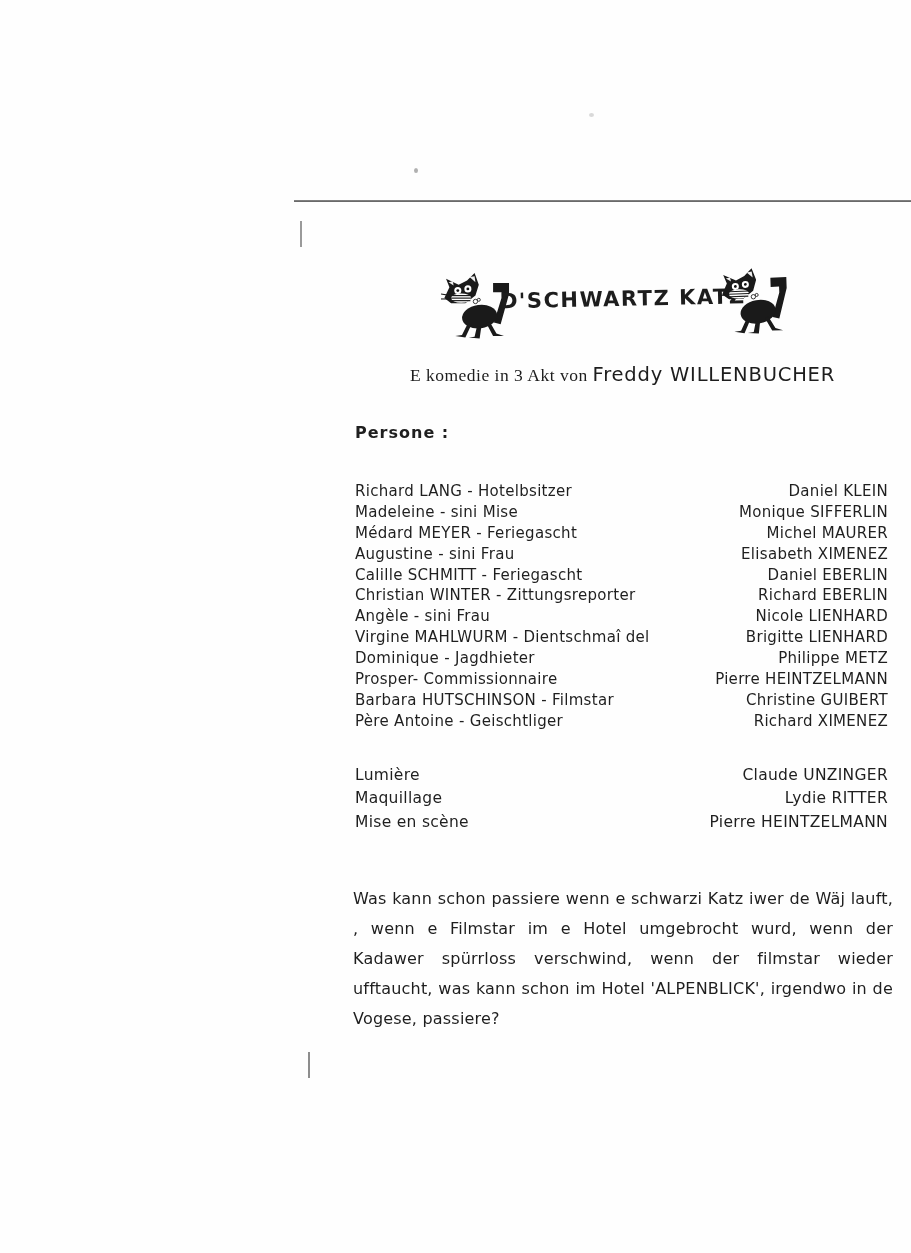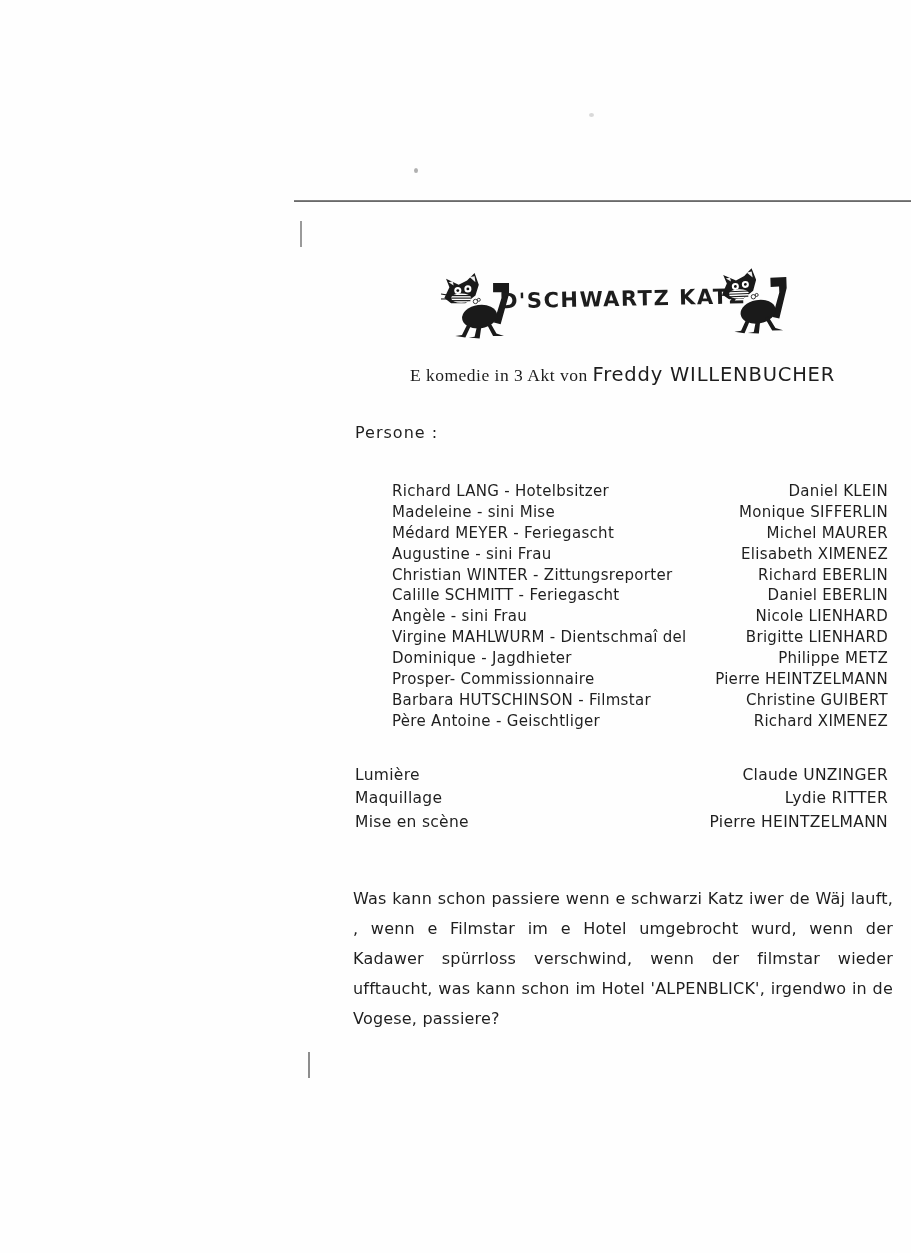--- a/index.html
+++ b/index.html
@@ -24,27 +24,27 @@
     font-size:21px;letter-spacing:1.5px;font-weight:bold;color:#1d1d1d;
     transform:rotate(-1.2deg);white-space:nowrap;
   }
   .subtitle{
     position:absolute;left:355px;top:363px;width:535px;text-align:center;
     color:#1d1d1d;white-space:nowrap;
   }
   .subtitle .pre{font-size:17.5px;letter-spacing:0.5px;font-family:Liberation Serif, serif;}
   .subtitle .author{font-size:19.5px;letter-spacing:0.8px;}
 
-  .persone{position:absolute;left:355px;top:423px;font-size:16px;letter-spacing:1px;color:#1f1f1f;}
+  .persone{position:absolute;left:355px;top:423px;font-size:16px;letter-spacing:1px;color:#1f1f1f;font-weight:bold;}
 
   
   .cast{position:absolute;left:355px;top:482px;width:533px;}
   .cast .row{display:flex;justify-content:space-between;height:20.9px;
     font-size:15px;letter-spacing:0.3px;white-space:nowrap;color:#1f1f1f;}
-  .cast .role{text-align:right;margin-left:37px;}
+  .cast .role{text-align:right;}
   .cast .actor{text-align:left;}
 
   
   .credits{position:absolute;left:355px;top:766px;width:533px;}
   .credits .row{display:flex;justify-content:space-between;height:23.4px;
     font-size:15.5px;letter-spacing:0.3px;white-space:nowrap;color:#1f1f1f;gap:40px;}
 
   
   .synopsis{
     position:absolute;left:353px;top:884px;width:540px;
@@ -146,30 +146,30 @@
     <span class="actor">Michel MAURER</span>
   </div>
 
   <div class="row">
     <span class="role">Augustine - sini Frau</span>
     <span class="actor">Elisabeth XIMENEZ</span>
   </div>
 
 
   <div class="row">
+    <span class="role">Calille SCHMITT - Feriegascht</span>
+    <span class="actor">Daniel EBERLIN</span>
+  </div>
+
+  <div class="row">
     <span class="role">Christian WINTER - Zittungsreporter</span>
     <span class="actor">Richard EBERLIN</span>
   </div>
 
   <div class="row">
-    <span class="role">Calille SCHMITT - Feriegascht</span>
-    <span class="actor">Daniel EBERLIN</span>
-  </div>
-
-  <div class="row">
     <span class="role">Angèle - sini Frau</span>
     <span class="actor">Nicole LIENHARD</span>
   </div>
 
   <div class="row">
     <span class="role">Virgine MAHLWURM - Dientschmaî del</span>
     <span class="actor">Brigitte LIENHARD</span>
   </div>
 
   <div class="row">

